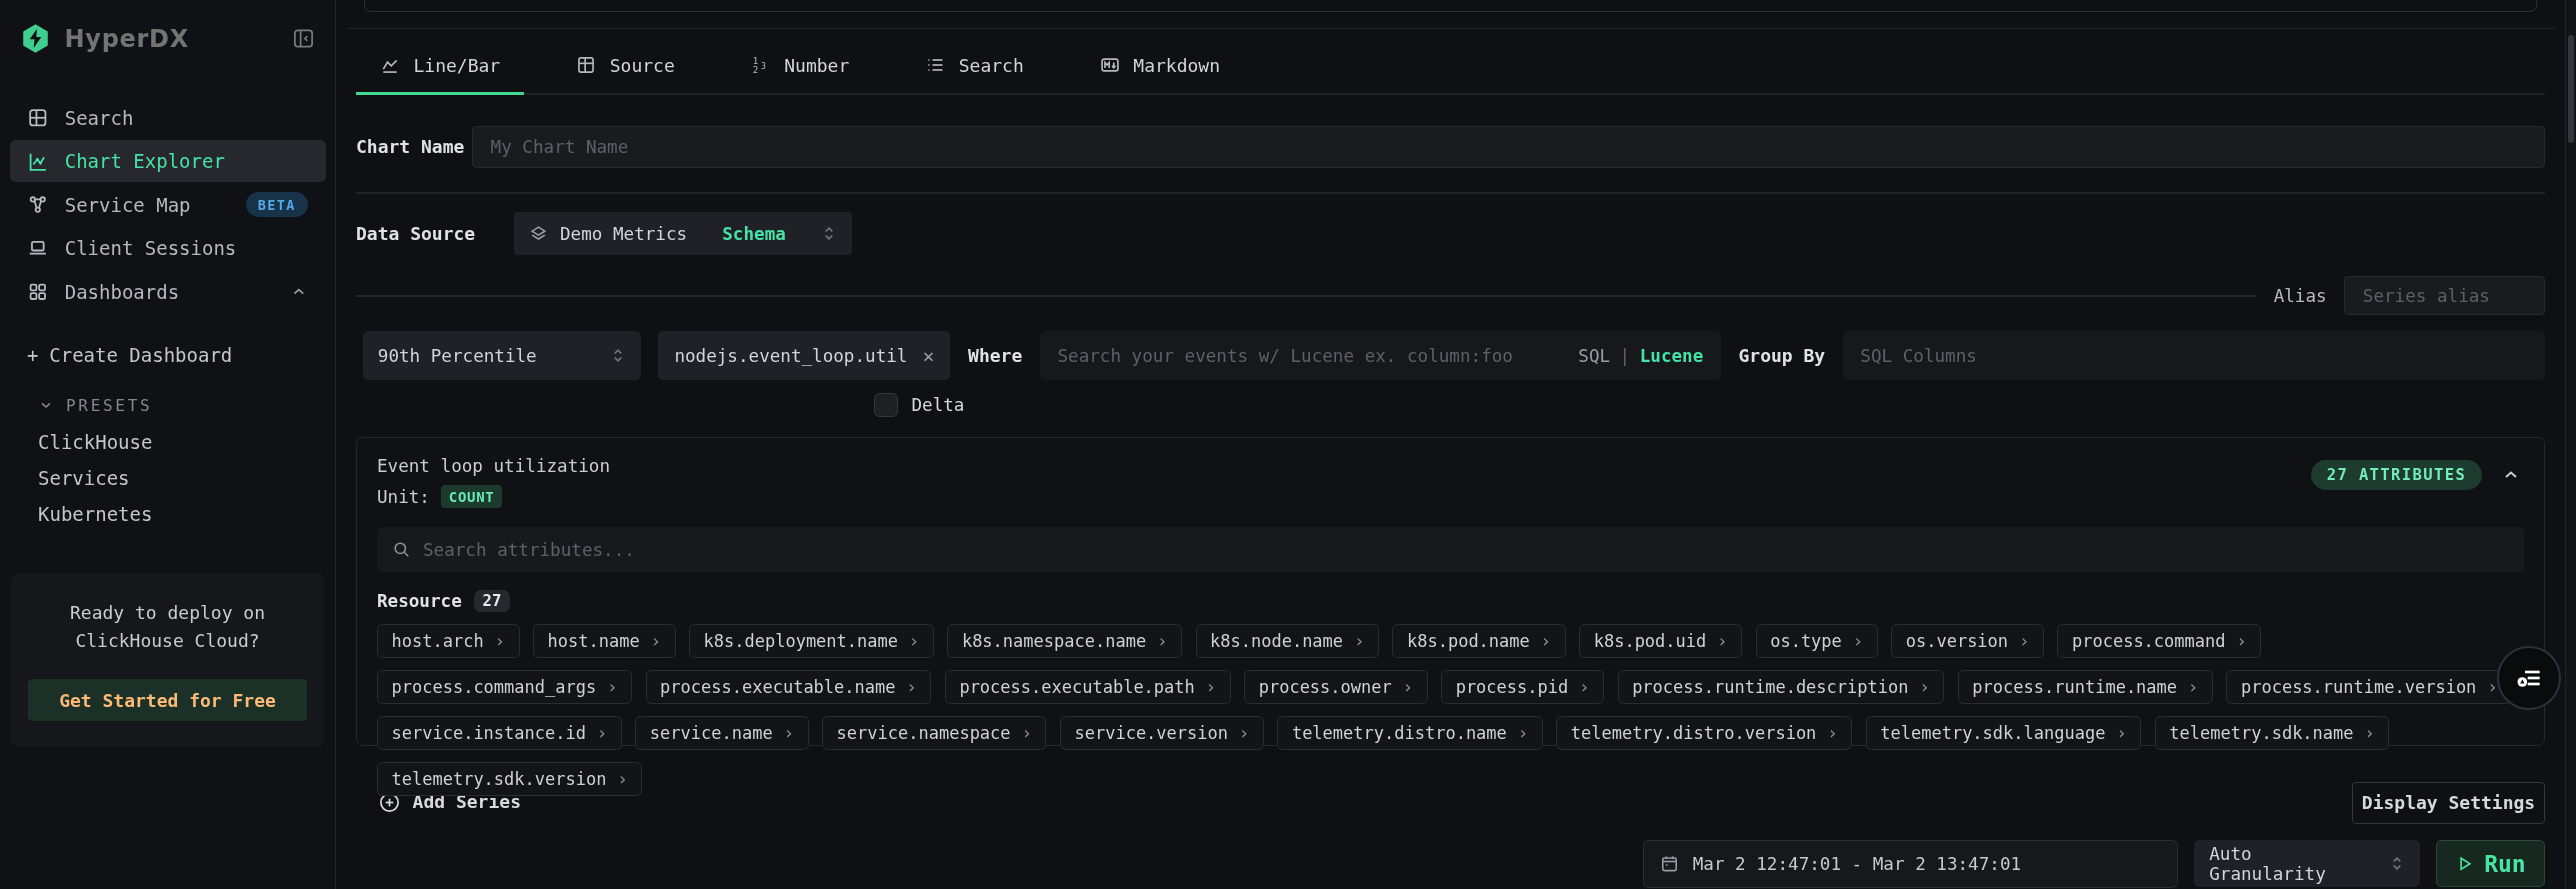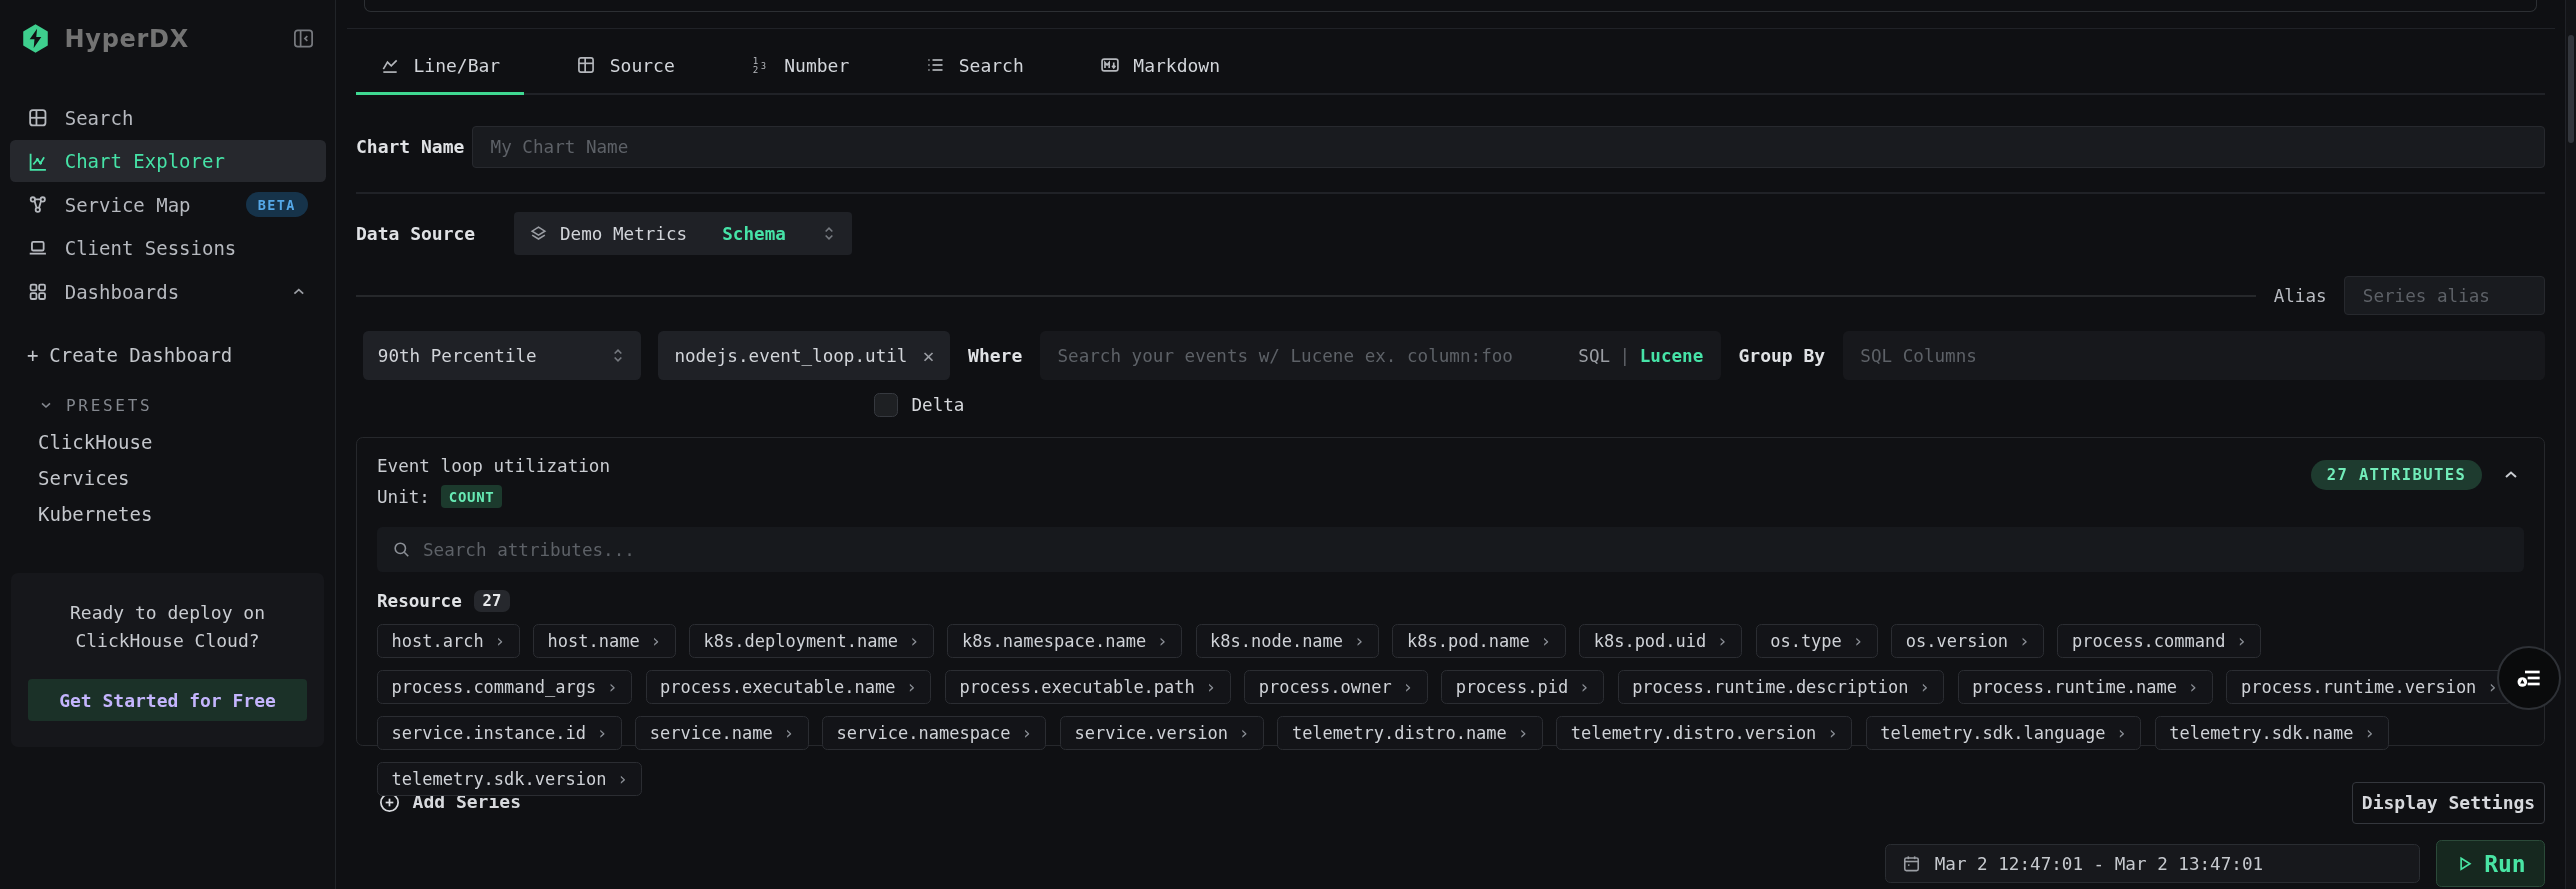--- a/index.html
+++ b/index.html
@@ -40,21 +40,21 @@
   .sb-presets-label { display:flex; align-items:center; gap: 12px; margin: 30px 0 0 38px; color: #84888f; font-size: 16px; letter-spacing: 2.7px; cursor:pointer; }
   .sb-preset-item { margin: 0 0 0 38px; color: #c3c6cb; font-size: 19px; height: 36px; display:flex; align-items:center; cursor:pointer; }
   .sb-presets-list { margin-top: 9.5px; }
   .sb-promo {
     margin: 41px 10.8px 0 10.8px; background: #16171b; border-radius: 6.8px;
     padding: 26px 17.6px; text-align: center;
   }
   .sb-promo-text { color: #c9ccd1; font-size: 18px; line-height: 1.55; }
   .sb-promo-btn {
     margin-top: 24px; height: 42px; width: 100%; border: none; cursor: pointer;
-    background: #1b3128; color: #c4b5fd; font-weight: bold; font-size: 18px;
+    background: #1b3128; color: #fdba74; font-weight: bold; font-size: 18px;
     border-radius: 4px; font-family: inherit;
     display: flex; align-items: center; justify-content: center;
   }
 
   
   .main { position: absolute; left: 336px; top: 0; right: 10.8px; bottom: 0; padding: 0 20px; }
 
   .top-cut {
     height: 12px; margin: 0 8px;
     border: 1.4px solid #2c2f33; border-top: none;
@@ -152,21 +152,21 @@
   .row-actions { margin-top: 35px; height: 43px; }
   .add-series { display: flex; gap: 12px; font-weight: bold; font-size: 18px; color: #d7d9dd; cursor: pointer; margin-left: 21.6px; }
   .display-settings {
     margin-left: auto; height: 42px; padding: 0 9px; display: flex; align-items: center;
     border: 1.4px solid #34373d; border-radius: 4px; font-weight: bold; font-size: 18px;
     color: #d7d9dd; background: transparent; cursor: pointer; font-family: inherit;
   }
 
   .row-footer { margin-top: 15px; height: 49px; gap: 16px; justify-content: flex-end; }
   .date-input {
-    width: 535px; height: 39px; background: #17181c; border: 1.4px solid #2a2d32;
+    width: 535px; height: 48px; background: #17181c; border: 1.4px solid #2a2d32;
     border-radius: 5.4px; display: flex; align-items: center; gap: 13.5px; padding: 0 16px;
     color: #c6c9ce; cursor: pointer;
   }
   .gran-select { width: 226px; height: 47px; border-radius: 5.4px; }
   .run-btn {
     width: 109px; height: 47px; background: #16281f; border: 1.4px solid #2b4a39;
     border-radius: 5.4px; display: flex; align-items: center; justify-content: center; gap: 10.8px;
     color: #49e5a4; font-weight: bold; font-size: 23px; cursor: pointer; font-family: inherit;
   }
 
@@ -583,20 +583,29 @@
         <svg width="19" height="19" viewBox="0 0 24 24" fill="none" stroke="#9a9da3" stroke-width="2">
           <rect x="3.5" y="5" width="17" height="16" rx="2"></rect>
           <line x1="3.5" y1="9.5" x2="20.5" y2="9.5"></line>
           <line x1="8" y1="3" x2="8" y2="6.5"></line>
             <line x1="16" y1="3" x2="16" y2="6.5"></line>
           <line x1="7.5" y1="14" x2="9.5" y2="14"></line>
         </svg>
       </span>
       <span>Mar 2 12:47:01 - Mar 2 13:47:01</span>
     </div>
+    <div class="select gran-select">
+      <span>Auto Granularity</span>
+      <span class="updown">
+        <svg width="16" height="19" viewBox="0 0 24 28" fill="none" stroke="#8b8f96" stroke-width="2.4">
+          <path d="M7 11 L12 6 L17 11"></path>
+            <path d="M7 17 L12 22 L17 17"></path>
+        </svg>
+      </span>
+    </div>
     <button class="run-btn">
       <span>
         <svg width="17.6" height="17.6" viewBox="0 0 24 24" fill="none" stroke="#49e5a4" stroke-width="2.2">
           <path d="M7 4.5 L19 12 L7 19.5 Z"></path>
         </svg>
       </span>
       <span>Run</span>
     </button>
   </div>
 </div>

